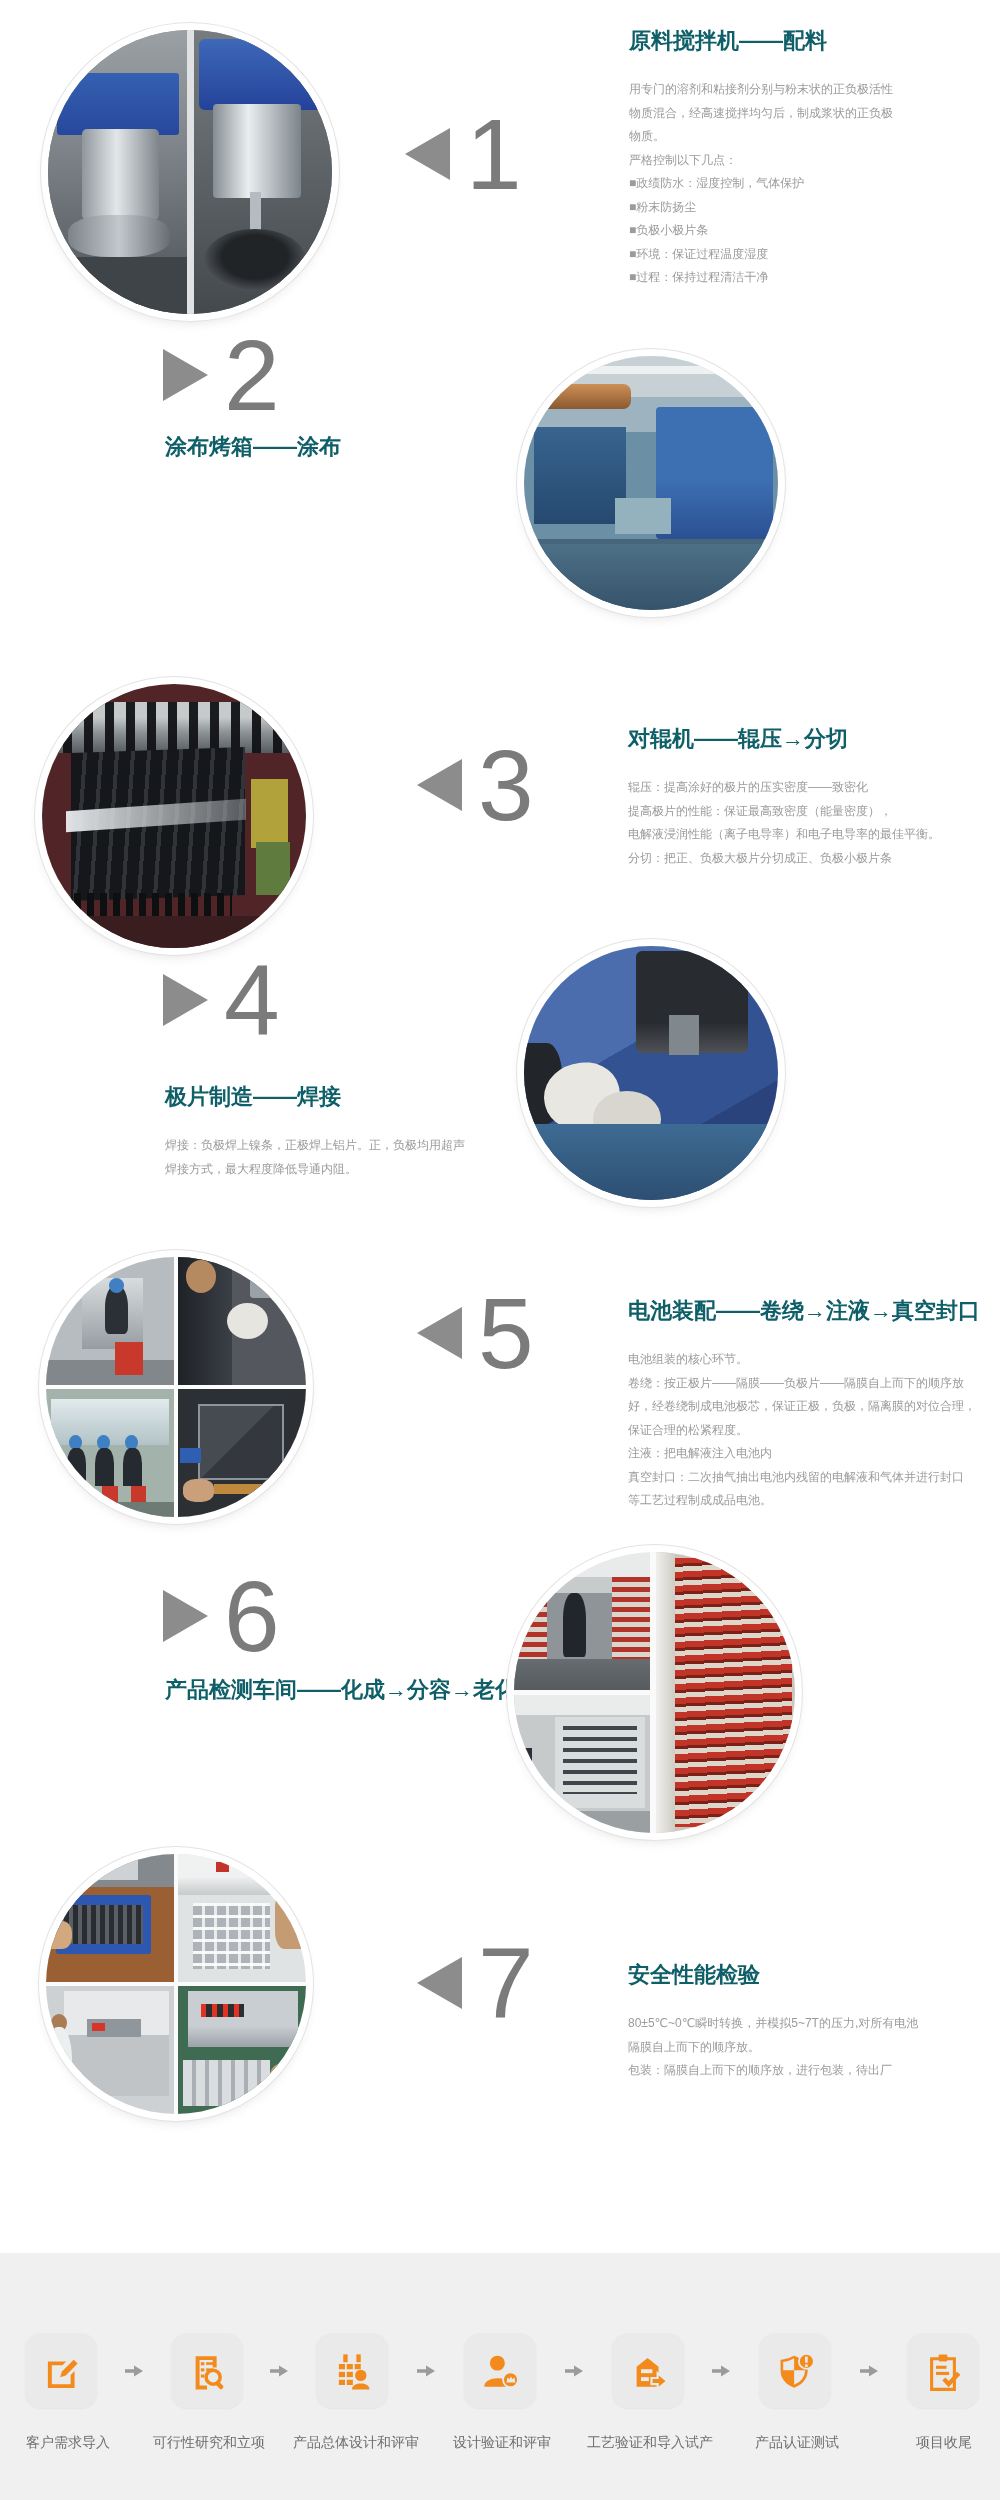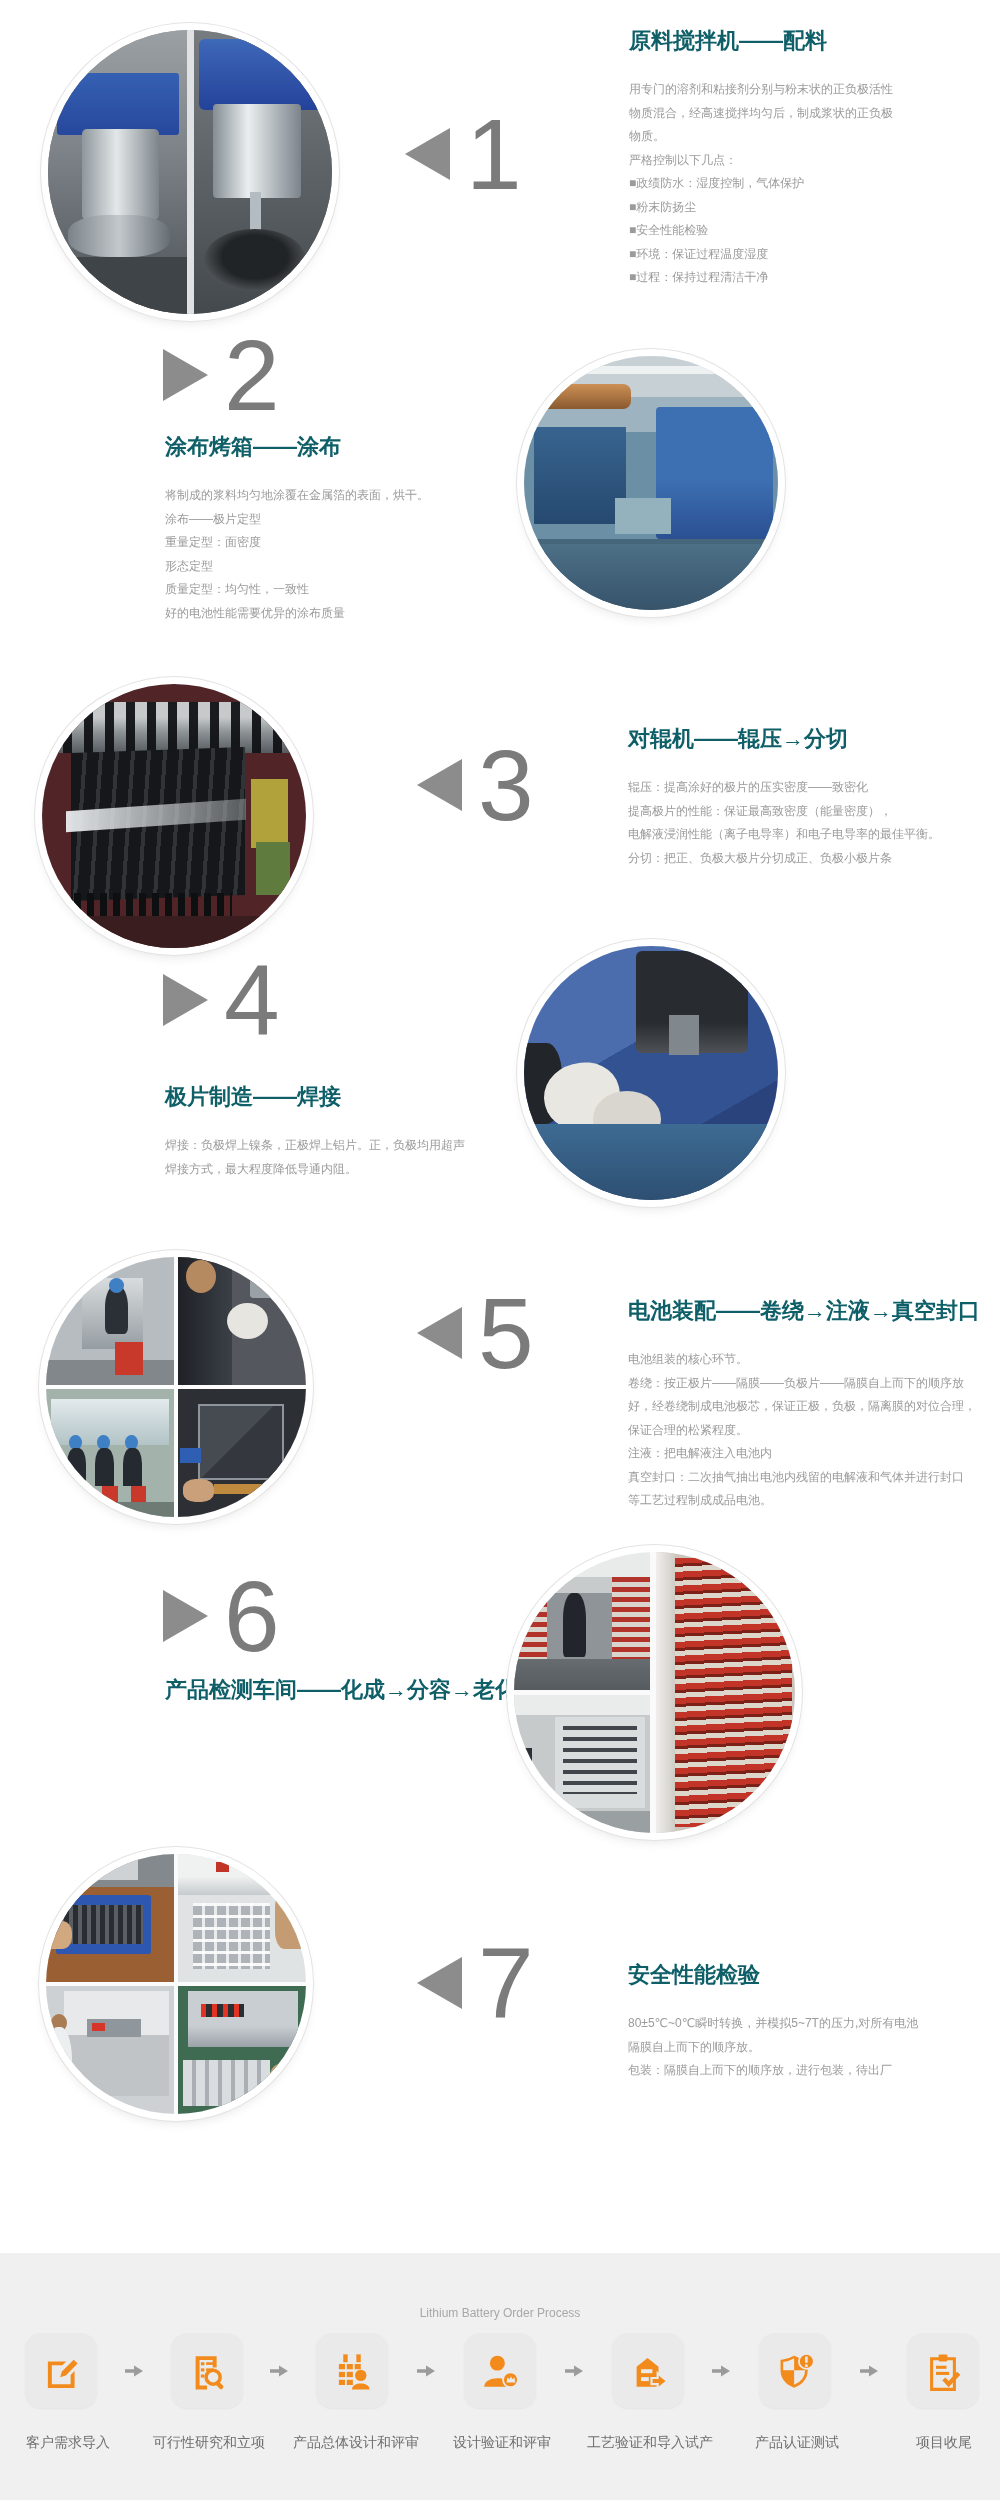--- a/index.html
+++ b/index.html
@@ -59,43 +59,35 @@
     </div>
     <div class="text" style="left:629px;top:26px">
       <h2>原料搅拌机——配料</h2>
       <div class="body">
         <div class="ln">用专门的溶剂和粘接剂分别与粉末状的正负极活性</div>
         <div class="ln">物质混合，经高速搅拌均匀后，制成浆状的正负极</div>
         <div class="ln">物质。</div>
         <div class="ln">严格控制以下几点：</div>
         <div class="ln">■政绩防水：湿度控制，气体保护</div>
         <div class="ln">■粉末防扬尘</div>
-        <div class="ln">■安全性能检验</div>
+        <div class="ln">■负极小极片条</div>
         <div class="ln">■环境：保证过程温度湿度</div>
         <div class="ln">■过程：保持过程清洁干净</div>
       </div>
     </div>
   </section>
 
   
   <section class="step">
     <div class="stepnum" style="left:163px;top:325px">
       <span class="tri r"></span>
       <span class="digit">2</span>
     </div>
     <div class="text" style="left:165px;top:432px">
       <h2>涂布烤箱——涂布</h2>
-      <div class="body">
-        <div class="ln">将制成的浆料均匀地涂覆在金属箔的表面，烘干。</div>
-        <div class="ln">涂布——极片定型</div>
-        <div class="ln">重量定型：面密度</div>
-        <div class="ln">形态定型</div>
-        <div class="ln">质量定型：均匀性，一致性</div>
-        <div class="ln">好的电池性能需要优异的涂布质量</div>
-      </div>
     </div>
     <div class="circle" style="left:524px;top:356px;width:254px;height:254px;background:linear-gradient(180deg,#c7d0d5 0 16%,#9db3bf 16% 30%,#6b90a6 30% 72%,#46667c 72%)">
       <i class="ph" style="left:8%;top:4%;width:84%;height:3%;background:#eef1f2"></i>
       <i class="ph" style="left:6%;top:11%;width:36%;height:10%;background:linear-gradient(180deg,#cd9055,#8a5930);border-radius:8px"></i>
       <i class="ph" style="left:4%;top:28%;width:36%;height:38%;background:linear-gradient(180deg,#38648f,#26496f)"></i>
       <i class="ph" style="left:52%;top:20%;width:46%;height:52%;background:linear-gradient(180deg,#3d6fb3 0 55%,#2a5092);border-radius:4px"></i>
       <i class="ph" style="left:36%;top:56%;width:22%;height:14%;background:#93b2bd"></i>
       <i class="ph" style="left:0;top:74%;width:100%;height:26%;background:linear-gradient(180deg,#4d7087,#36536a)"></i>
     </div>
   </section>
@@ -273,21 +265,20 @@
       <div class="body">
         <div class="ln">80±5℃~0℃瞬时转换，并模拟5~7T的压力,对所有电池</div>
         <div class="ln">隔膜自上而下的顺序放。</div>
         <div class="ln">包装：隔膜自上而下的顺序放，进行包装，待出厂</div>
       </div>
     </div>
   </section>
 
   
   <footer class="band">
-    <div class="band-sub">Lithium Battery Order Process</div>
 
     <div class="tile" style="left:25px">
       <svg viewBox="0 0 48 48" width="42" height="42">
         <g fill="#f28b1b">
           <path d="M9 13 h21 l-4.5 4.5 H13.5 V39 H35 V28.5 l4.5-4.5 V43.5 H9 Z"></path>
           <path d="M25 24.5 L38.5 11 l4.5 4.5 L29.5 29 l-6.5 2 Z"></path>
         </g>
       </svg>
     </div>
     <div class="tile" style="left:171px">

